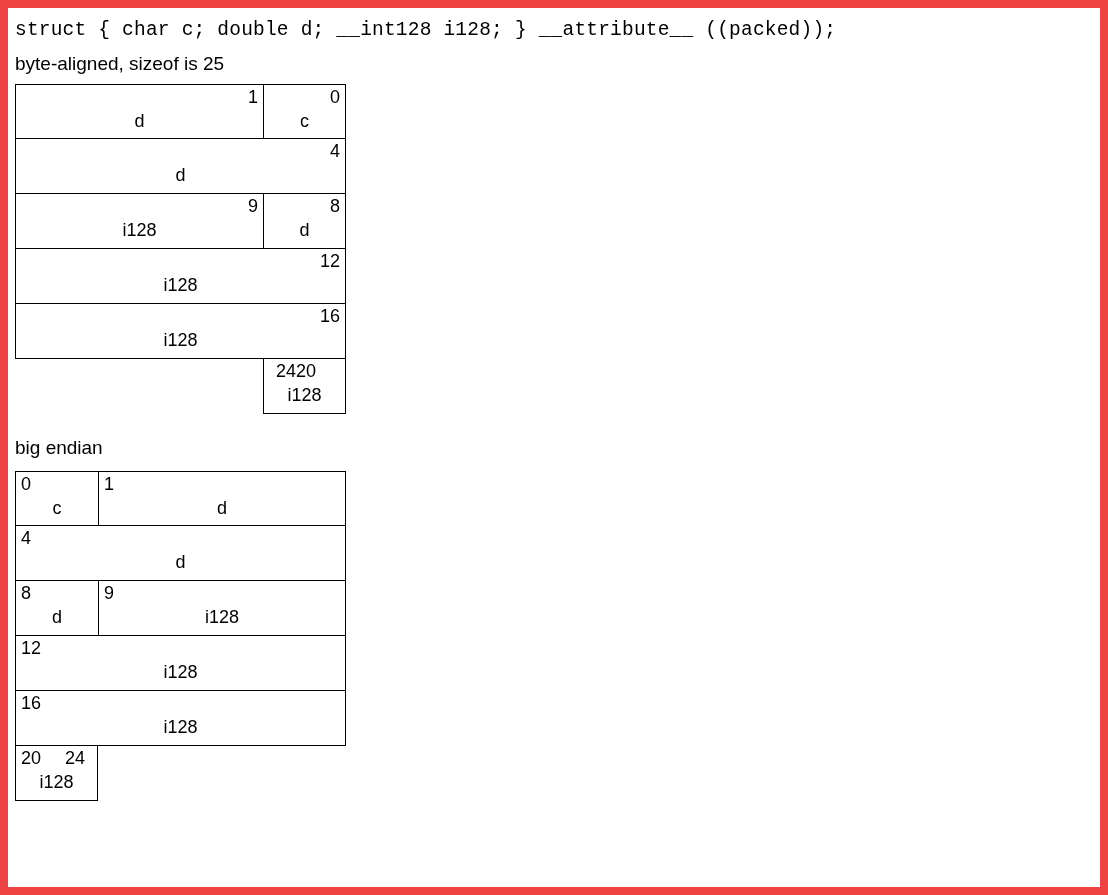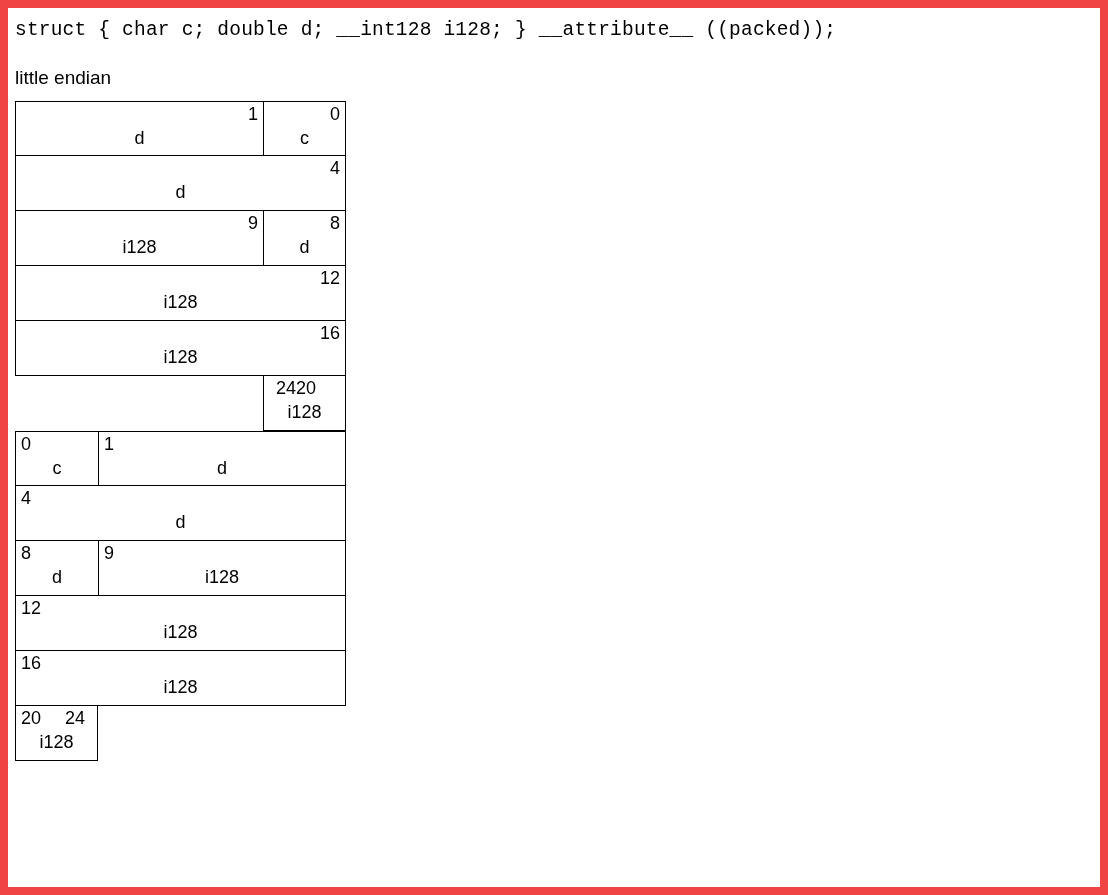--- a/index.html
+++ b/index.html
@@ -111,23 +111,23 @@
     background: transparent;
   }
 </style>
 </head>
 <body>
 
 <div id="page-frame">
 
   <div class="code-line">struct { char c; double d; __int128 i128; } __attribute__ ((packed));</div>
 
+  <div class="text-line">byte-aligned, sizeof is 25</div>
 
   <div id="sections-host">
-      <div class="section-label">little endian</div>
       <div class="mem-table le">
         <div class="mem-row">
           <div class="mem-cell" style="width: 248px;">
             <div class="cell-offsets">
               <span class="off-primary">1</span>
             </div>
             <div class="cell-name">d</div>
           </div>
           <div class="mem-cell last-col" style="width: 83px;">
             <div class="cell-offsets">
@@ -178,20 +178,21 @@
           <div class="spacer-cell" style="width: 248px;"></div>
           <div class="mem-cell last-col" style="width: 83px;">
             <div class="cell-offsets">
               <span class="off-primary">24</span>
               <span class="off-secondary">20</span>
             </div>
             <div class="cell-name">i128</div>
           </div>
         </div>
       </div>
+      <div class="section-label">big endian</div>
       <div class="mem-table be">
         <div class="mem-row">
           <div class="mem-cell" style="width: 83px;">
             <div class="cell-offsets">
               <span class="off-primary">0</span>
             </div>
             <div class="cell-name">c</div>
           </div>
           <div class="mem-cell last-col" style="width: 248px;">
             <div class="cell-offsets">

